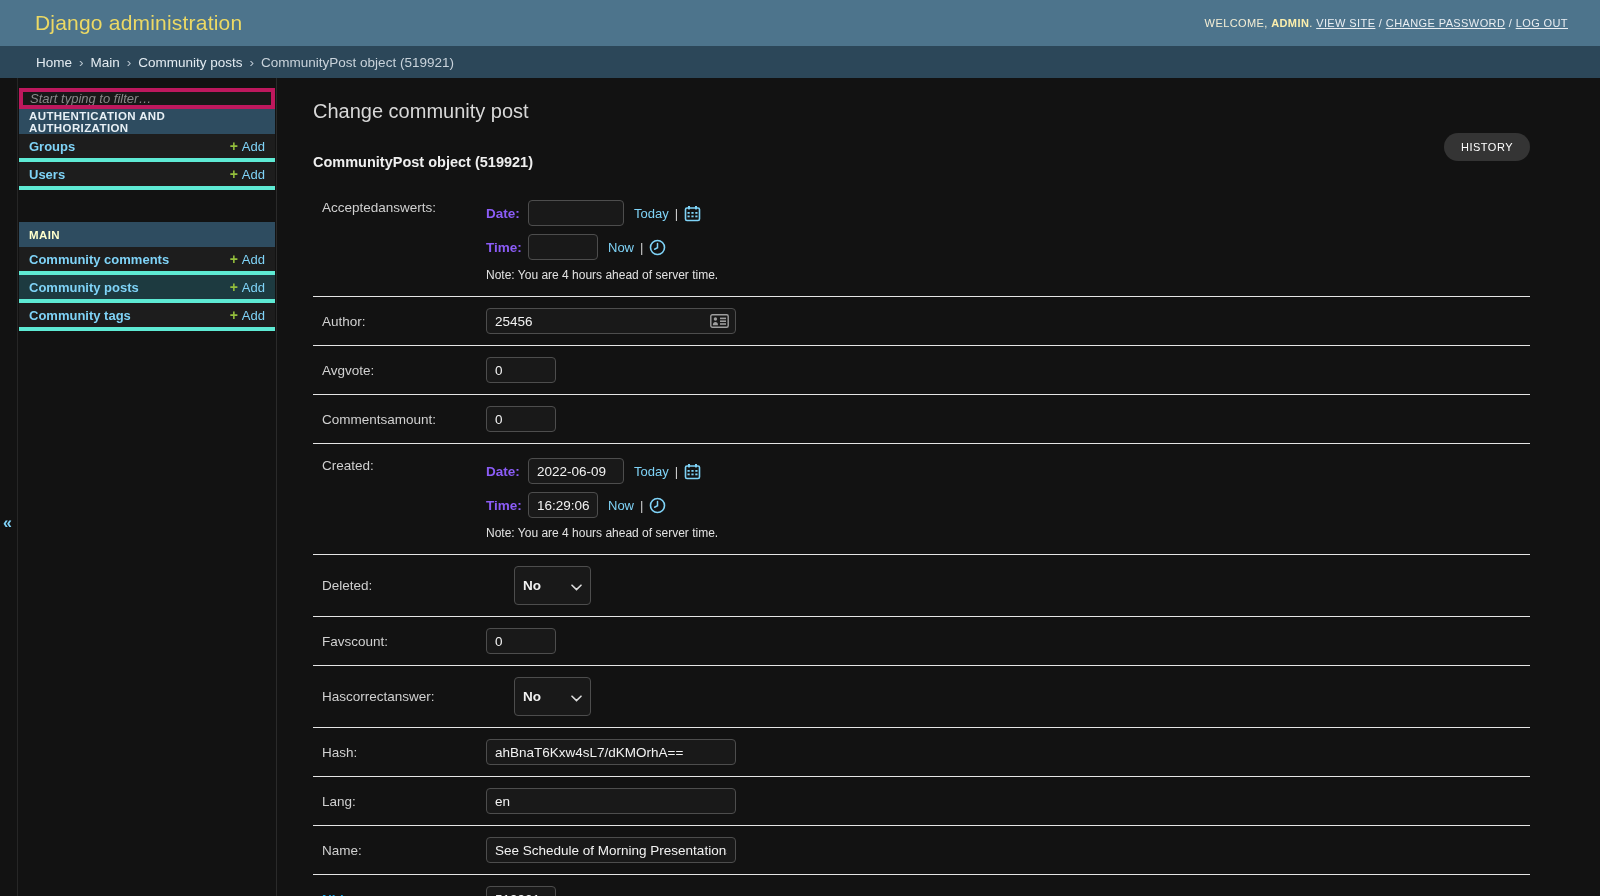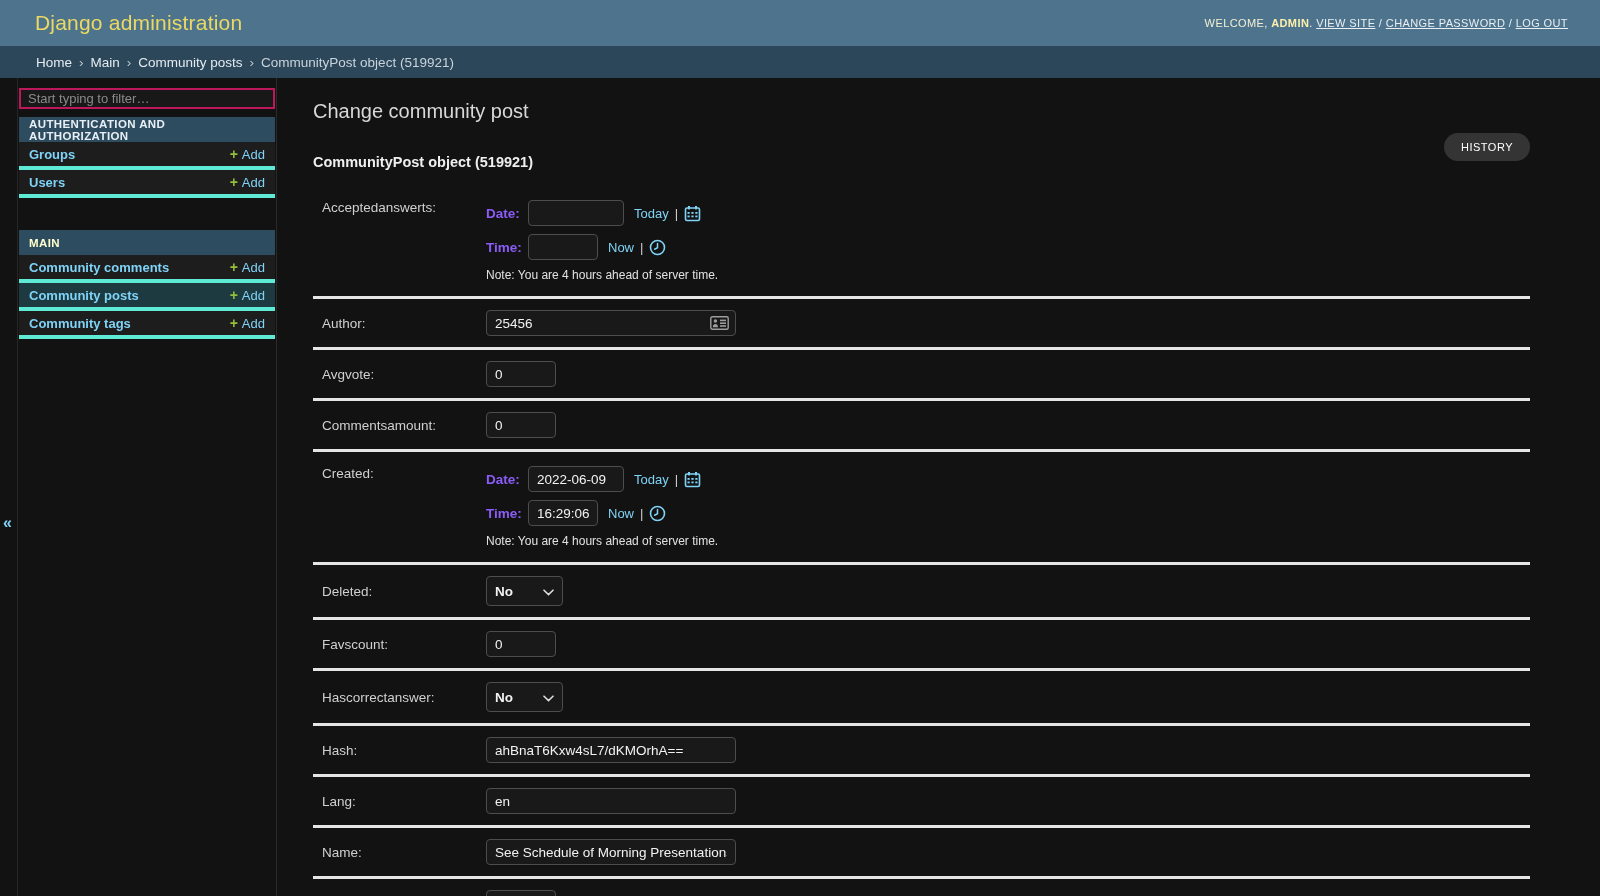--- a/index.html
+++ b/index.html
@@ -23,25 +23,25 @@
   .breadcrumbs .current { color:#c9d3db; }
 
   
   .main { display:flex; height:818px; }
   .nav-toggle-strip { width:18px; border-right:1px solid #262626; position:relative; }
   .nav-toggle { position:absolute; left:3px; top:437px; color:#81d4fa; font-size:16px;
     font-weight:bold; cursor:pointer; line-height:1; }
 
   
   .sidebar { width:259px; border-right:1px solid #2a2a2a; padding:10px 1px 0 1px; }
-  .filter-input { width:100%; height:21px; background:#181818; border:2px solid #be185d;
+  .filter-input { width:100%; height:21px; background:#181818; border:4px solid #be185d;
     color:#84cc16; font-size:13px; padding:0 7px; outline:none;
-    font-family:"Liberation Sans","DejaVu Sans",sans-serif; }
+    font-family:"Liberation Sans","DejaVu Sans",sans-serif;font-style:italic; }
   .filter-input::placeholder { color:#8a8a8a; }
-  .nav-module { margin-top:8px; }
+  .nav-module { }
   .nav-module + .nav-module { margin-top:32px; }
   .nav-caption { height:25px; background:#2e4c60; display:flex; align-items:center;
     padding:0 10px; font-size:11.5px; font-weight:bold; letter-spacing:.4px;
     color:#e8f0f5; }
   .nav-caption.current-app { color:#ffffcc; }
   .nav-row { height:28px; background:#1d1d1d; border-bottom:4px solid #5eead4;
     display:flex; align-items:center; justify-content:space-between; padding:0 10px; }
   .nav-row.selected { background:#1d3a40; }
   .nav-link { color:#7fd3f7; font-size:13px; font-weight:bold; text-decoration:none;
     cursor:pointer; }
@@ -55,37 +55,37 @@
   .object-head { margin-top:10px; display:flex; justify-content:space-between;
     align-items:flex-start; }
   .object-title { font-size:14.5px; font-weight:bold; color:#efefef; margin-top:21px; }
   .history-btn { background:#343434; color:#ffffff; font-size:11px; font-weight:normal;
     letter-spacing:.5px; border:none; border-radius:15px; padding:8px 17px;
     cursor:pointer; font-family:"Liberation Sans","DejaVu Sans",sans-serif; }
 
   
   .form { margin-top:16px; }
   .form-row { display:flex; align-items:center; padding:11px 0 11px 9px;
-    border-bottom:3px solid #e5e5e5; }
+    border-bottom:1px solid #e5e5e5; }
   .form-row.tall { align-items:flex-start; padding-top:14px; padding-bottom:14px; }
   .field-label { width:164px; flex:none; font-size:13.5px; color:#d0d0d0; }
   .field-label.required { font-weight:bold; color:#0ea5e9; }
   .txt { background:#191919; border:1px solid #4d4d4d; border-radius:4px; height:26px;
     color:#f2f2f2; font-size:13.5px; padding:0 8px; outline:none;
     font-family:"Liberation Sans","DejaVu Sans",sans-serif; }
   .w-small { width:70px; }
   .w-wide  { width:250px; }
   .w-date  { width:96px; }
   .w-time  { width:70px; }
   .lookup-wrap { position:relative; width:250px; }
   .lookup-wrap .txt { width:100%; padding-right:32px; }
   .lookup-icon { position:absolute; right:7px; top:6px; }
-  .fake-select { width:77px; height:30px; background:#191919; border:1px solid #4d4d4d;
+  .fake-select { width:77px; height:39px; background:#191919; border:1px solid #4d4d4d;
     border-radius:4px; display:inline-flex; align-items:center;
-    justify-content:space-between; padding:12px 8px; cursor:pointer; }
+    justify-content:space-between; padding:12px 8px; cursor:pointer;margin-left:28px; }
   .fake-select .sel-val { color:#f2f2f2; font-size:13.5px; font-weight:bold; }
   .dt-block {}
   .dt-line { display:flex; align-items:center; margin-bottom:8px; }
   .dt-sublabel { font-size:13.5px; font-weight:bold; color:#8b5cf6; width:42px; }
   .dt-line .txt { margin-right:10px; }
   .dt-link { color:#7fd3f7; font-size:13px; text-decoration:none; cursor:pointer; }
   .dt-sep { color:#cfcfcf; font-size:13px; margin:0 6px; }
   .dt-note { font-size:12px; color:#e2e2e2; margin-top:5px; }
   .icon-btn { display:inline-flex; cursor:pointer; }
 </style>

